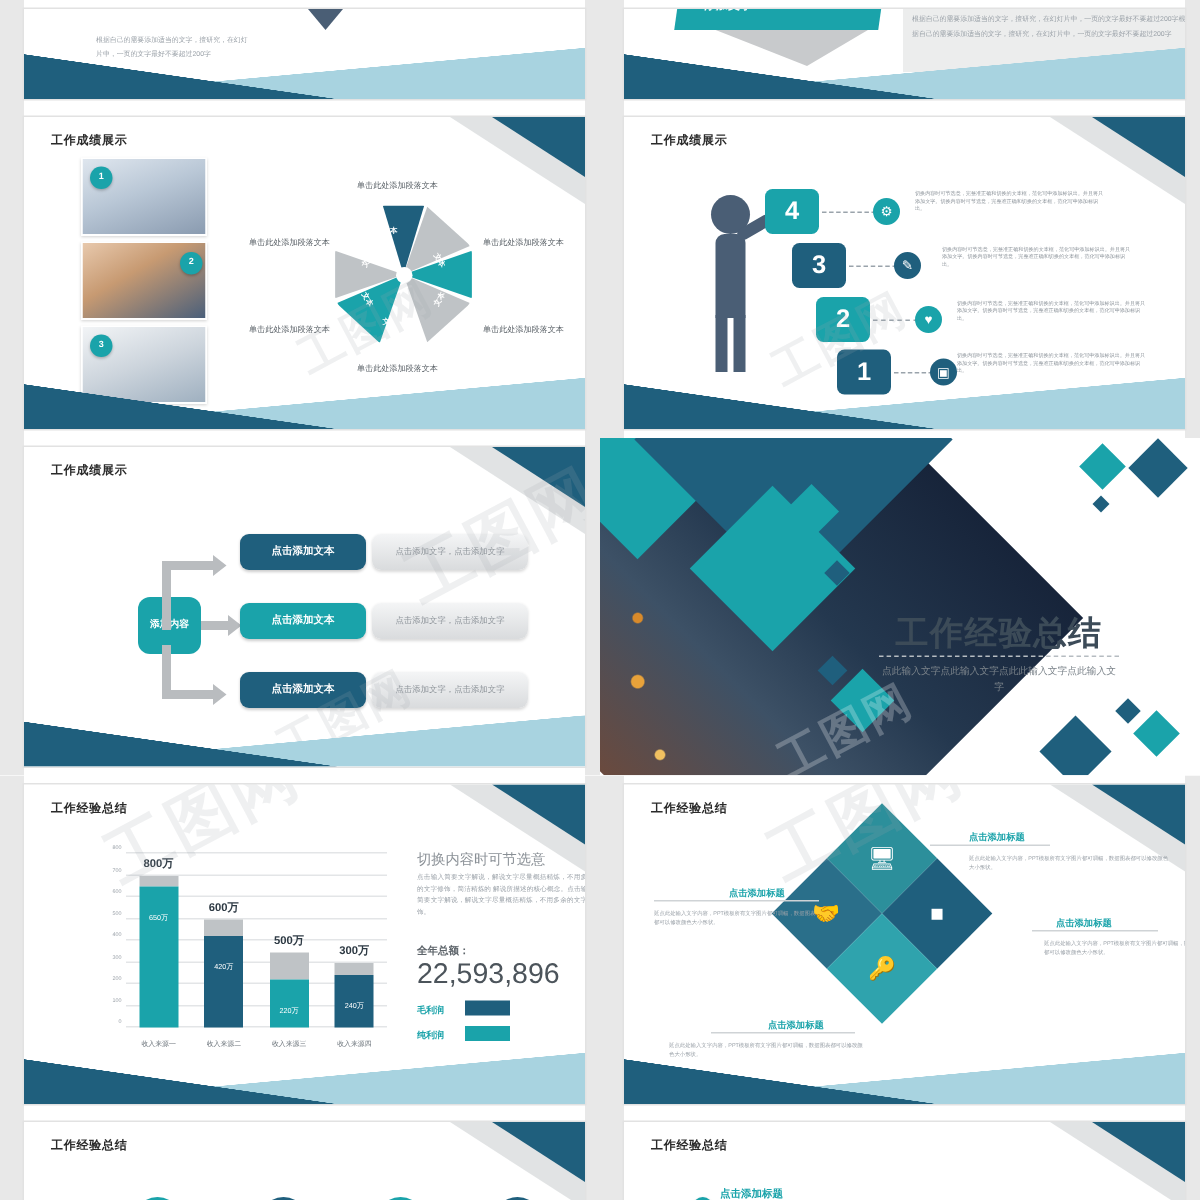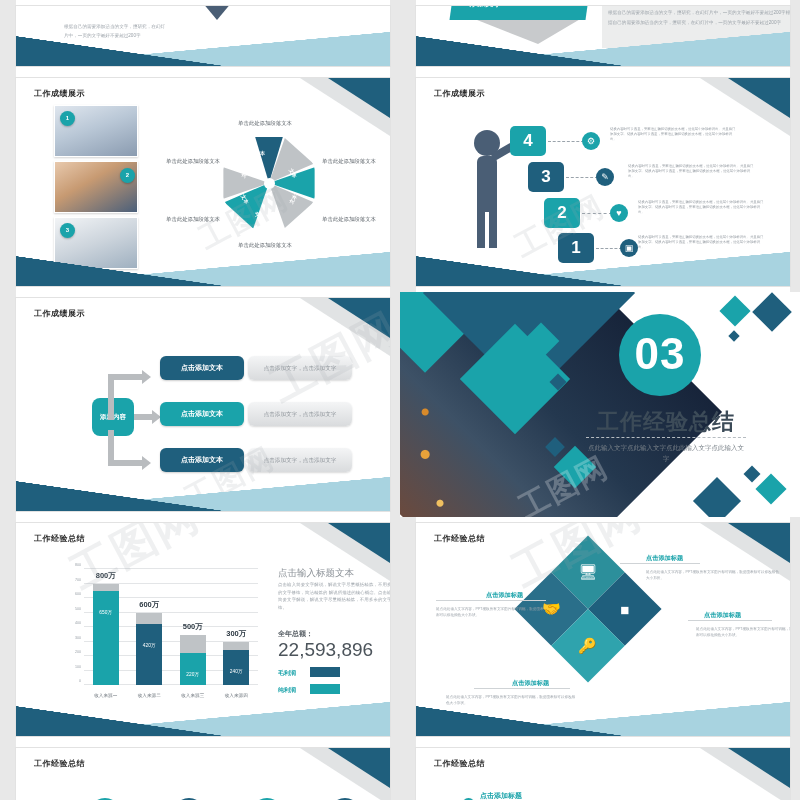--- a/index.html
+++ b/index.html
@@ -350,21 +350,20 @@
         <div class="dia" style="left:152px; top:84px; width:12px; height:12px; background:#1f5f7d;"></div>
         <div class="dia" style="left:148px; top:148px; width:14px; height:14px; background:#1f5f7d;"></div>
         <div class="dia" style="left:160px; top:160px; width:30px; height:30px; background:#1aa3aa;"></div>
         <div class="dia" style="left:324px; top:8px; width:22px; height:22px; background:#1aa3aa;"></div>
         <div class="dia" style="left:358px; top:6px; width:28px; height:28px; background:#1f5f7d;"></div>
         <div class="dia" style="left:330px; top:40px; width:8px; height:8px; background:#1f5f7d;"></div>
         <div class="dia" style="left:346px; top:176px; width:12px; height:12px; background:#1f5f7d;"></div>
         <div class="dia" style="left:360px; top:186px; width:22px; height:22px; background:#1aa3aa;"></div>
         <div class="dia" style="left:300px; top:192px; width:34px; height:34px; background:#1f5f7d;"></div>
 
-        <div class="circle03">03</div>
         <div class="cov-title">工作经验总结</div>
         <div class="cov-dash"></div>
         <div class="cov-sub">点此输入文字点此输入文字点此此输入文字点此输入文字</div>
         <div class="wm wm-sm" style="left:116px; top:175px; color:rgba(255,255,255,.25)">工图网</div>
       </div>
     </div>
   </div>
 
   <div class="cell">
     <div class="rail"></div>
@@ -421,21 +420,21 @@
                 <div class="bar-top" style="bottom: 34.8px; height: 7.975px; background: rgb(191, 195, 198);"></div>
                 <div class="bar-bot" style="height: 34.8px; background: rgb(31, 95, 125);"></div>
                 <div class="bar-val" style="bottom: 10.8px;">240万</div>
                 <div class="bar-total" style="bottom: 45.775px;">300万</div>
                 <div class="xlab" style="bottom: -13px;">收入来源四</div>
               </div>
             </div>
         <div class="axunit">（万元）</div>
       </div>
 
-      <div class="rt-title">点击输入标题文本</div>
+      <div class="rt-title">切换内容时可节选意</div>
       <div class="rt-para">点击输入简要文字解说，解说文字尽量概括精炼，不用多余的文字修饰，简洁精炼的 解说所描述的核心概念。点击输入简要文字解说，解说文字尽量概括精炼，不用多余的文字修饰。</div>
       <div class="rt-sum-lbl">全年总额：</div>
       <div class="rt-sum-val">22,593,896</div>
 
       <div class="lg-row" style="top:146px;">毛利润</div>
       <div class="lg-sw" style="left:294px; top:144px; background:#1f5f7d;"></div>
       <div class="lg-row" style="top:163px;">纯利润</div>
       <div class="lg-sw" style="left:294px; top:161px; background:#1aa3aa;"></div>
 
       <div class="wm" style="left:50px; top:-8px;">工图网</div>

